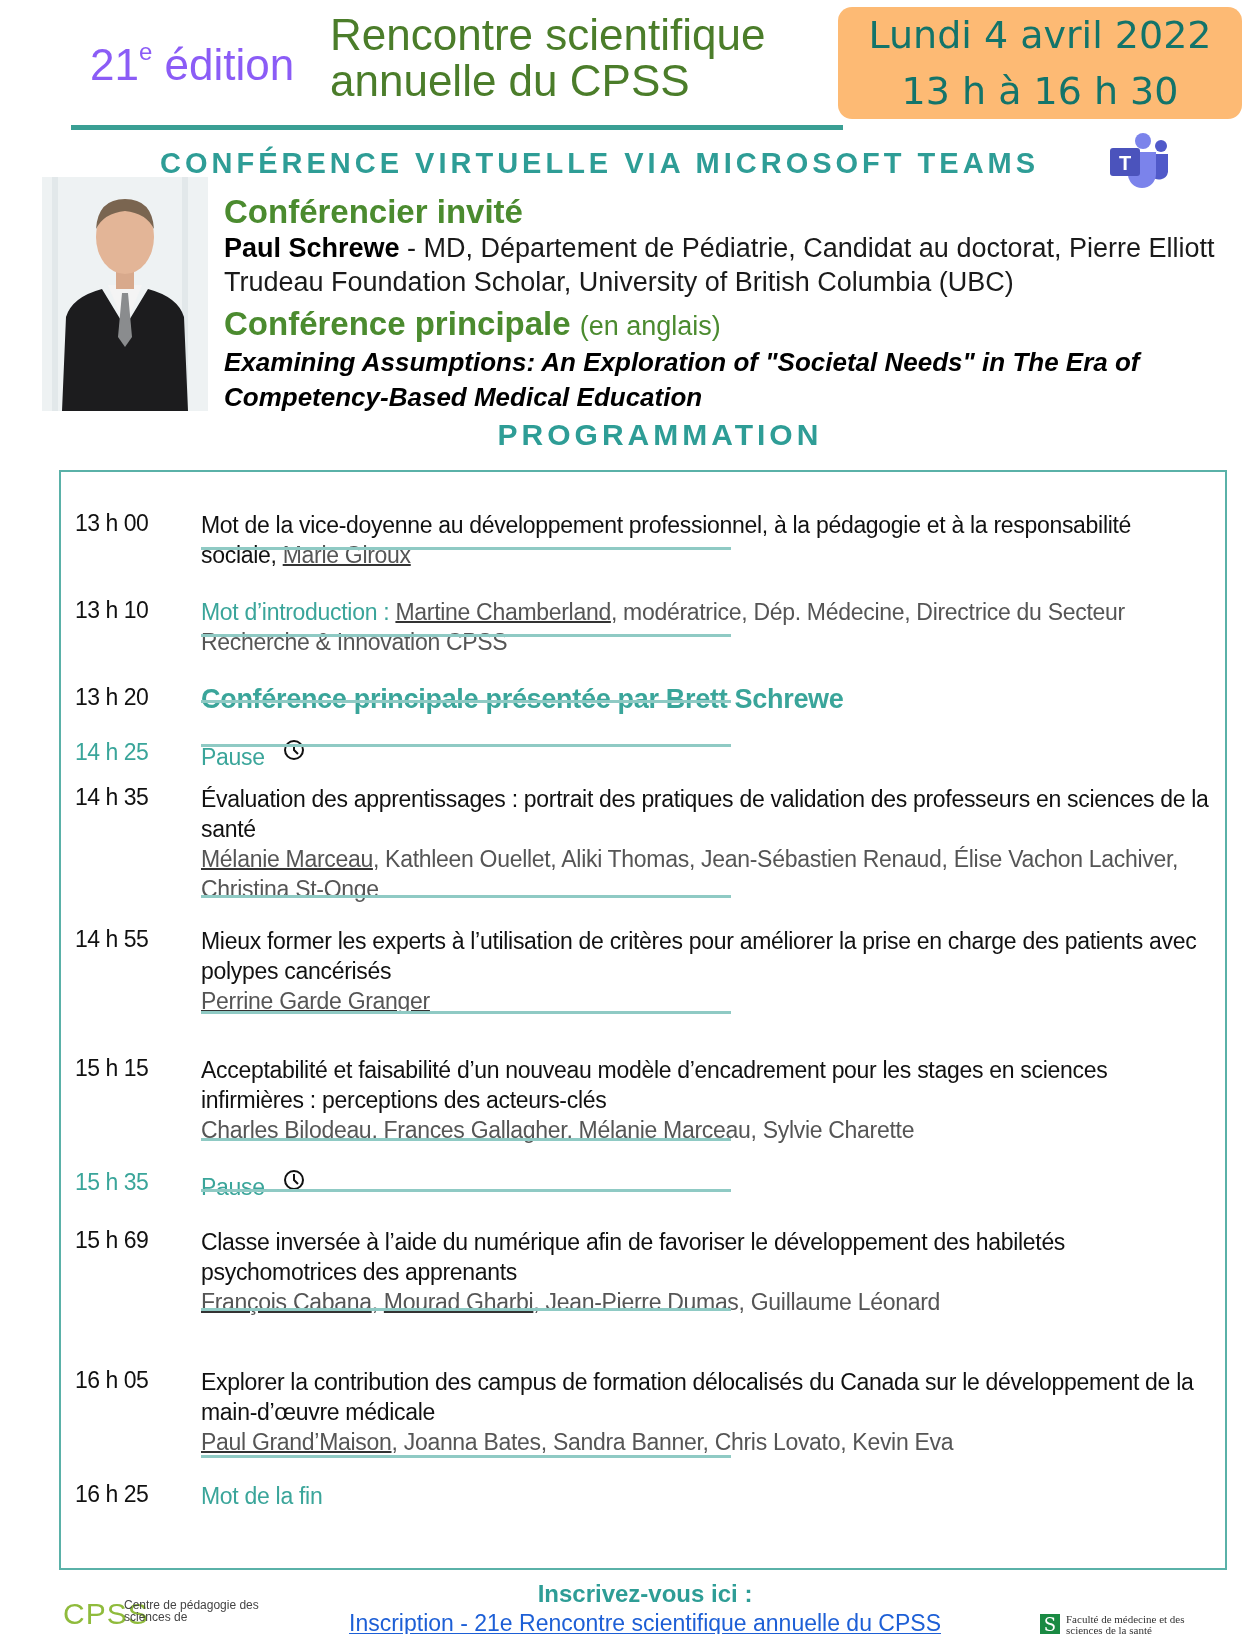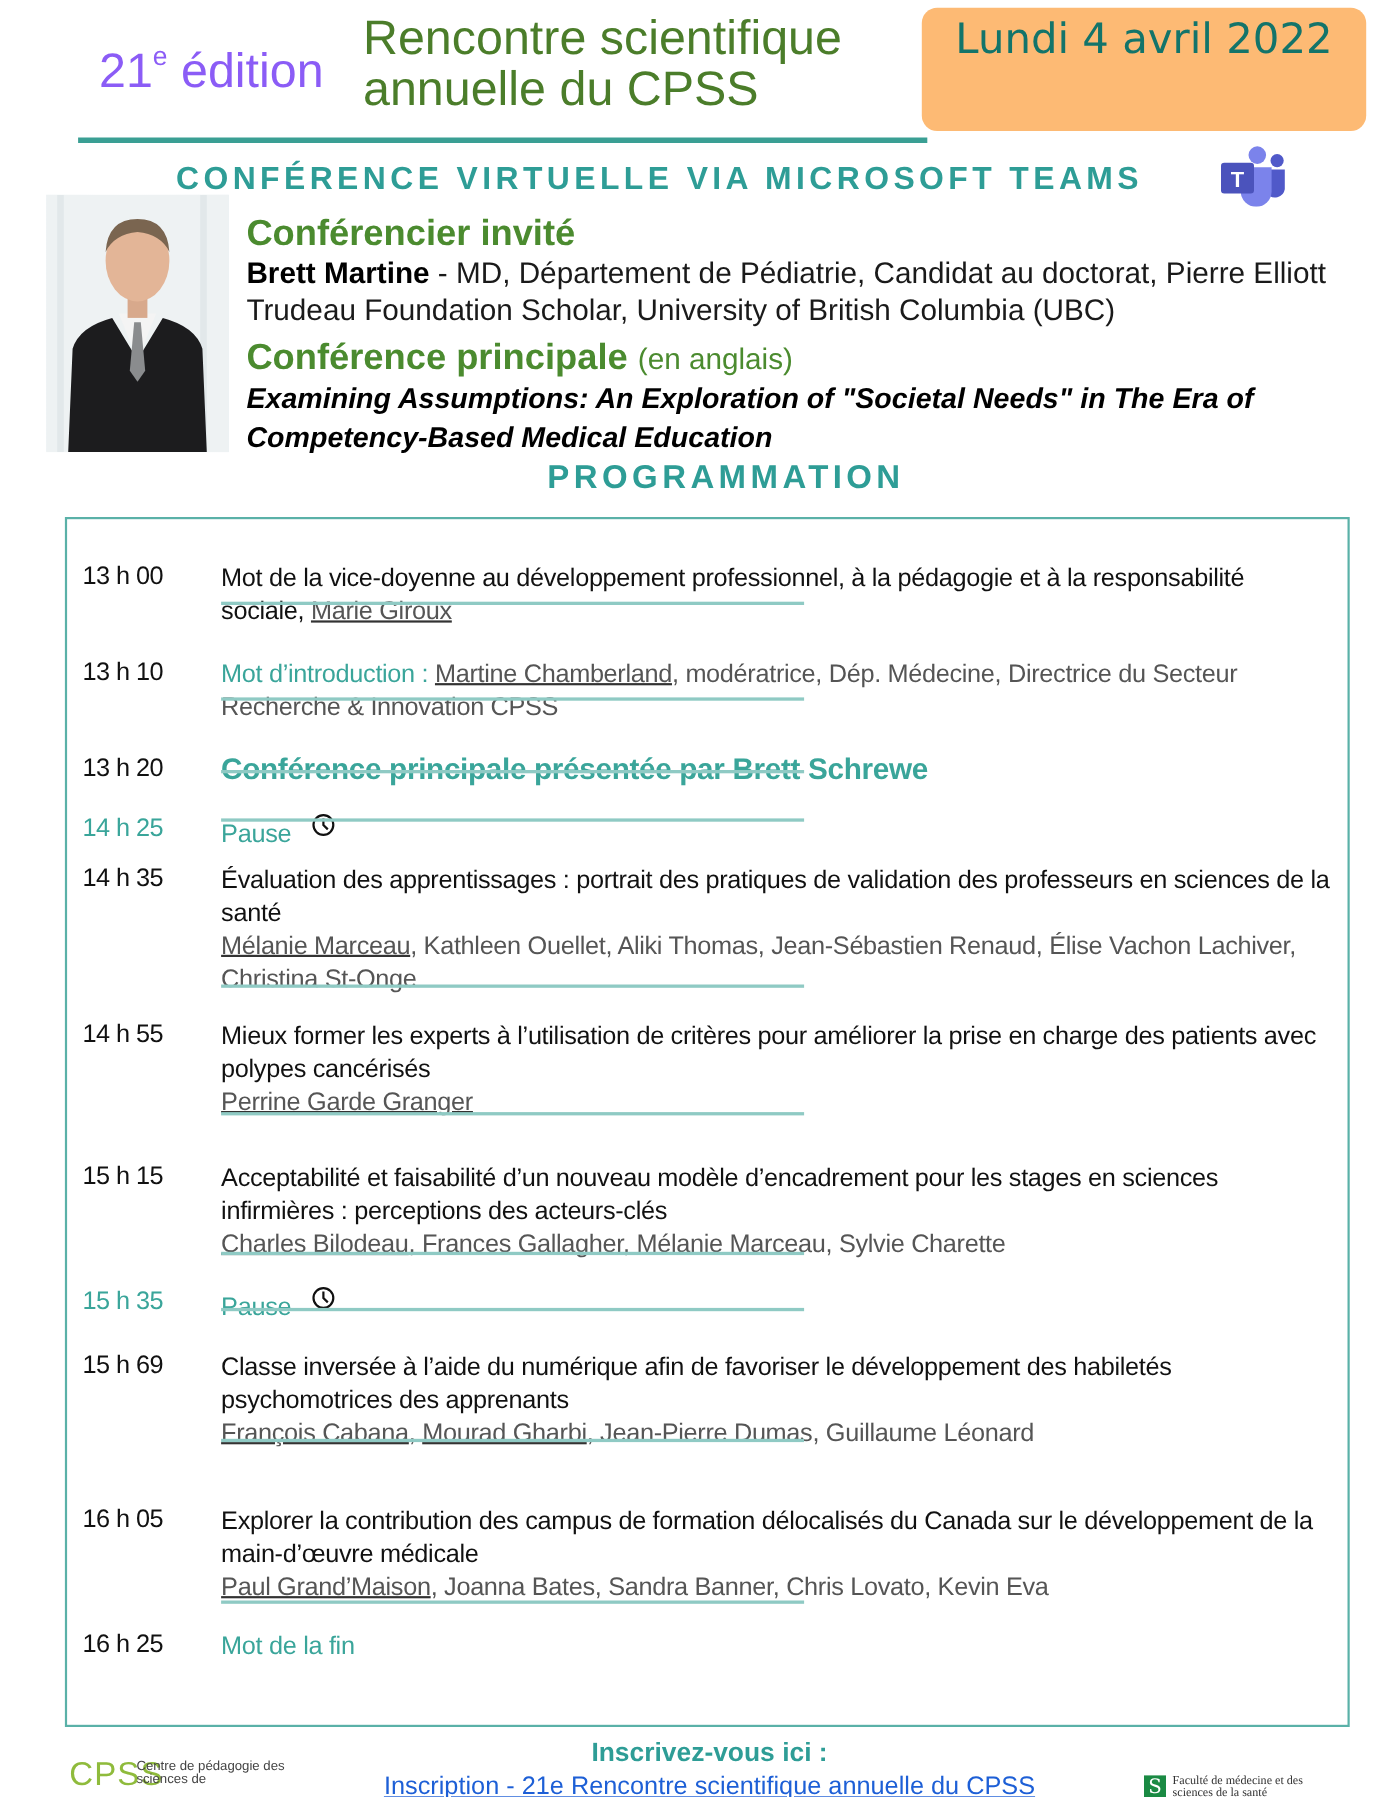--- a/index.html
+++ b/index.html
@@ -64,20 +64,21 @@
 </head>
 <body>
 
 <div class="edition"><span>21</span><sup>e</sup> <span>édition</span></div>
 <div class="title">
   <div>Rencontre scientifique</div>
   <div>annuelle du CPSS</div>
 </div>
 <div class="datebox">
   <div>Lundi 4 avril 2022</div>
+  <div>13 h à 16 h 30</div>
 </div>
 <div class="header-rule"></div>
 
 <div class="virtual">CONFÉRENCE VIRTUELLE VIA MICROSOFT TEAMS</div>
 <svg class="teams-icon" viewBox="0 0 62 56">
   <circle cx="35" cy="9" r="8" fill="#7b83eb"></circle>
   <circle cx="53" cy="14" r="6" fill="#5059c9"></circle>
   <path d="M44 22 h16 v18 a9 9 0 0 1 -16 4 z" fill="#5059c9"></path>
   <path d="M20 20 h28 v22 a14 14 0 0 1 -28 0 z" fill="#7b83eb"></path>
   <rect x="2" y="16" width="30" height="28" rx="3" fill="#4b53bc"></rect>
@@ -93,21 +94,21 @@
     <path d="M66 108 L83 150 L100 108 Z" fill="#f4f4f4"></path>
     <path d="M80 116 L86 116 L90 160 L83 170 L76 160 Z" fill="#8a8c8e"></path>
     <rect x="74" y="88" width="18" height="24" fill="#d8a98c"></rect>
     <ellipse cx="83" cy="60" rx="29" ry="37" fill="#e3b597"></ellipse>
     <path d="M54 52 Q56 22 83 22 Q110 22 112 52 Q104 36 83 34 Q62 36 54 52 Z" fill="#7a6550"></path>
   </svg>
 </div>
 
 <div class="speaker-info">
   <div class="h-green">Conférencier invité</div>
-  <div class="bio"><b>Brett Martine</b><span> - MD, Département de Pédiatrie, Candidat au doctorat, Pierre Elliott Trudeau Foundation Scholar, University of British Columbia (UBC)</span></div>
+  <div class="bio"><b>Paul Schrewe</b><span> - MD, Département de Pédiatrie, Candidat au doctorat, Pierre Elliott Trudeau Foundation Scholar, University of British Columbia (UBC)</span></div>
   <div class="h-green" style="margin-top:6px;"><span>Conférence principale</span> <span class="small">(en anglais)</span></div>
   <div class="talk-title">Examining Assumptions: An Exploration of "Societal Needs" in The Era of Competency-Based Medical Education</div>
 </div>
 
 <div class="prog-title">PROGRAMMATION</div>
 
 <div class="program">
 
   <div class="item" style="top:38px;">
     <div class="time">13 h 00</div>

